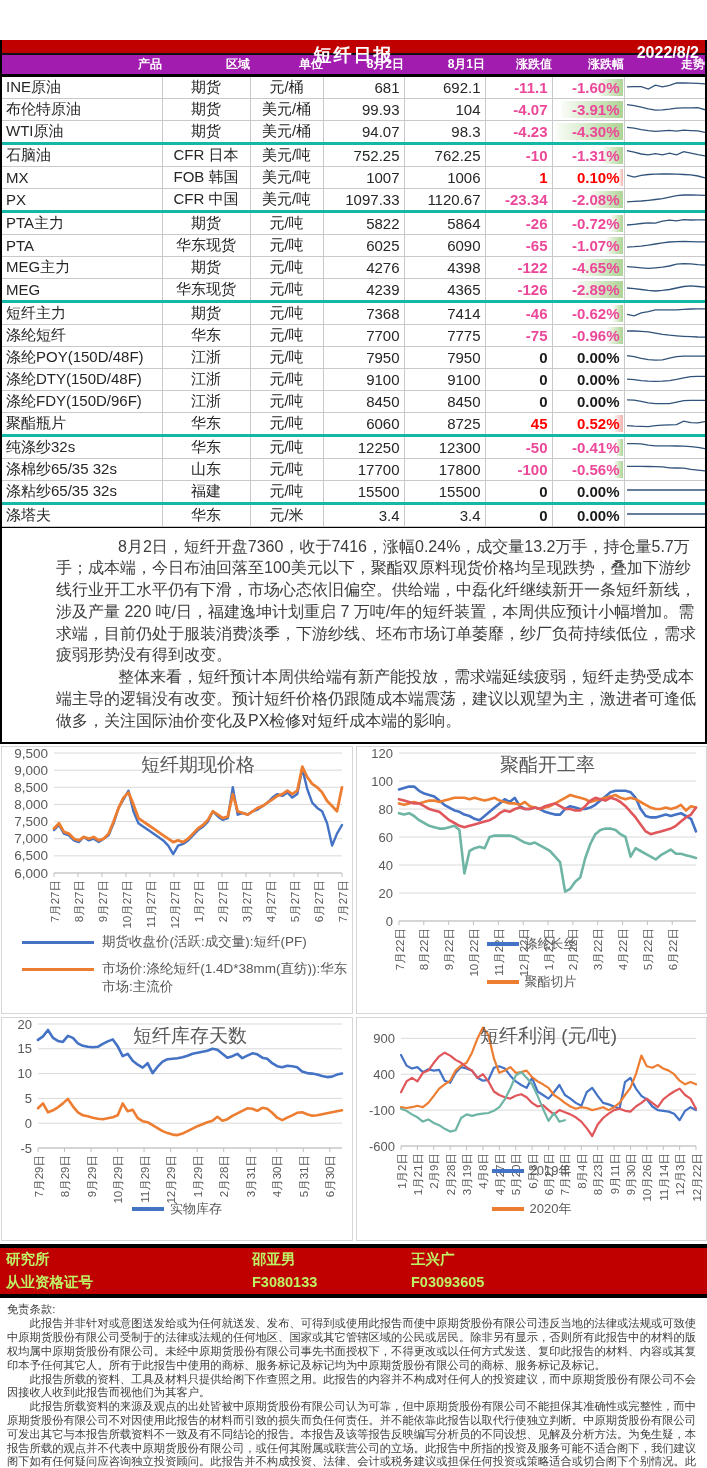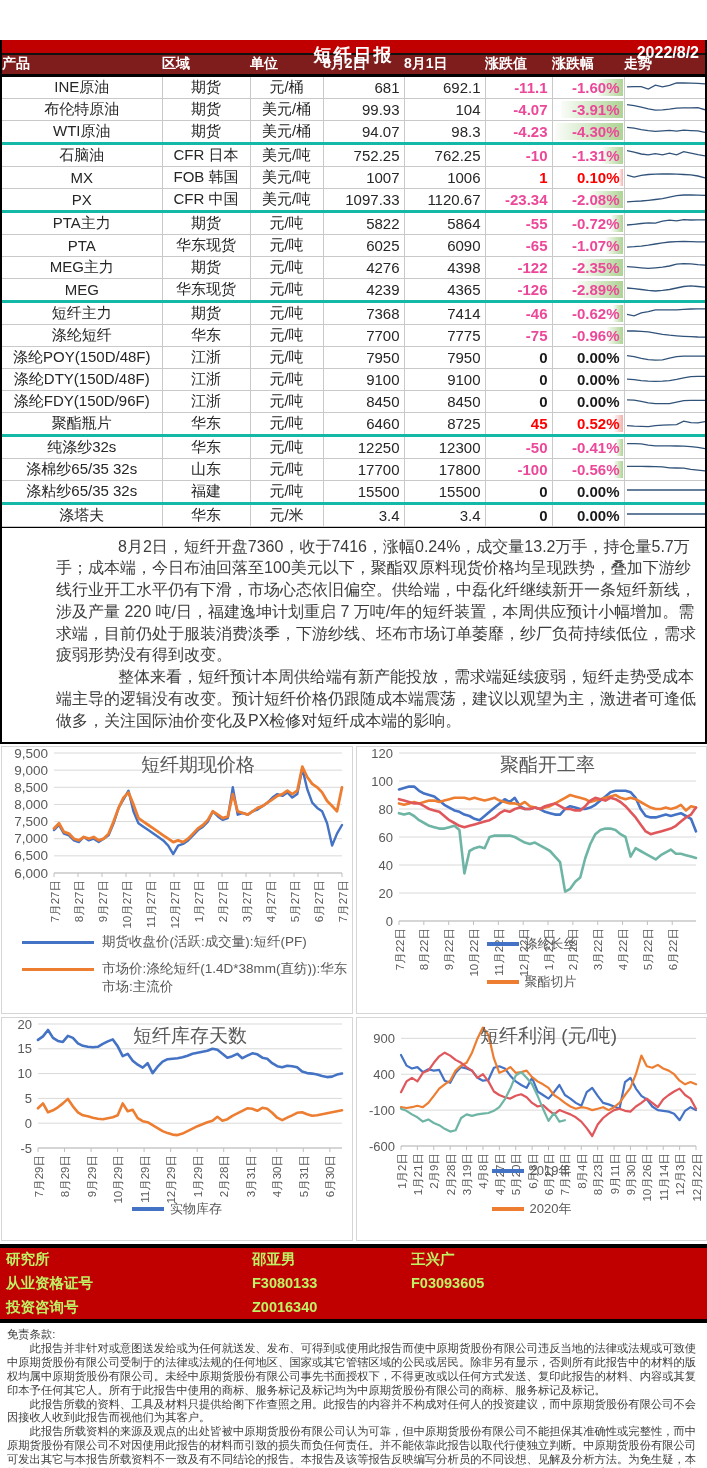--- a/index.html
+++ b/index.html
@@ -10,28 +10,28 @@
   .sheet { border-left:2px solid #000; border-right:2px solid #000; }
   .titlebar { position:relative; height:15px; background:#C00000; border-bottom:2px solid #111;margin-top:40px; }
   .titlebar .ttl { position:absolute; left:0; right:0; text-align:center; top:3px;
                    color:#fff; font-size:18px; font-weight:bold; letter-spacing:2px; }
   .titlebar .dt { position:absolute; right:6px; top:4px; color:#fff; font-size:16px; font-weight:bold; }
 
   table.data { width:100%; table-layout:fixed; border-collapse:collapse; }
   table.data col.c0{width:160px} table.data col.c1{width:88px} table.data col.c2{width:73px}
   table.data col.c3{width:81px} table.data col.c4{width:81px} table.data col.c5{width:67px}
   table.data col.c6{width:72px} table.data col.c7{width:auto}
-  table.data thead th { background:#7f1d1d; color:#fff; font-size:14px; font-weight:bold;
-       height:20px; text-align:left; border-bottom:3px solid #000; }
+  table.data thead th { background:#a21caf; color:#fff; font-size:12px; font-weight:bold;
+       height:20px; text-align:right; border-bottom:3px solid #000; }
   table.data td { height:22px; font-size:15px; color:#262626;
        border-right:1px solid #c9c9c9; border-bottom:1px solid #c9c9c9; overflow:hidden;
        white-space:nowrap; padding:0 4px; background:#fff; }
   table.data td:last-child { border-right:none; text-align:center; padding:0; }
   table.data tr.gend td { border-bottom:3px solid #14b8a6; }
-  td.t-left { text-align:center;margin-top:9px; }
+  td.t-left { text-align:left;margin-top:9px; }
   td.t-center { text-align:center; }
   td.t-right { text-align:right; padding-right:7px; }
   td.chg { font-weight:bold; }
   td.chg.neg { color:#ec4899; } td.chg.pos { color:#FF0000; } td.chg.zero { color:#1a1a1a; }
   td.pct { position:relative; font-weight:bold; border-right:1px dashed #7f7f7f; }
   td.pct .bar { position:absolute; right:1px; top:2px; bottom:2px; z-index:0; }
   td.pct .bar.neg { background:linear-gradient(to left,#aed495,rgba(174,212,149,0.06)); }
   td.pct .bar.pos { background:linear-gradient(to left,#f2b1ad,rgba(242,177,173,0.06)); }
   td.pct .v { position:relative; z-index:1; }
 
@@ -167,21 +167,21 @@
             <td><svg width="82" height="18">
                 <polyline points="2.0,12.9 9.1,12.4 16.2,12.0 23.3,11.3 30.4,10.5 37.5,9.6 44.5,8.1 51.6,6.6 58.7,6.0 65.8,6.0 72.9,6.1 80.0,6.3" fill="none" stroke="#31537a" stroke-width="1.3"></polyline>
               </svg></td>
           </tr>
           <tr>
             <td class="t-left">PTA主力</td>
             <td class="t-center">期货</td>
             <td class="t-center">元/吨</td>
             <td class="t-right">5822</td>
             <td class="t-right">5864</td>
-            <td class="t-right chg neg">-55</td>
+            <td class="t-right chg neg">-26</td>
             <td class="t-right pct chg neg"><div class="bar neg" style="width: 11.386px;"></div><span class="v">-0.72%</span></td>
             <td><svg width="82" height="18">
                 <polyline points="2.0,12.0 9.1,11.3 16.2,10.5 23.3,9.9 30.4,10.2 37.5,8.1 44.5,7.2 51.6,7.8 58.7,6.6 65.8,7.0 72.9,6.9 80.0,6.9" fill="none" stroke="#31537a" stroke-width="1.3"></polyline>
               </svg></td>
           </tr>
           <tr>
             <td class="t-left">PTA</td>
             <td class="t-center">华东现货</td>
             <td class="t-center">元/吨</td>
             <td class="t-right">6025</td>
@@ -192,21 +192,21 @@
                 <polyline points="2.0,12.1 9.1,11.7 16.2,11.1 23.3,10.2 30.4,9.0 37.5,7.8 44.5,7.0 51.6,6.6 58.7,6.3 65.8,6.6 72.9,6.8 80.0,6.8" fill="none" stroke="#31537a" stroke-width="1.3"></polyline>
               </svg></td>
           </tr>
           <tr>
             <td class="t-left">MEG主力</td>
             <td class="t-center">期货</td>
             <td class="t-center">元/吨</td>
             <td class="t-right">4276</td>
             <td class="t-right">4398</td>
             <td class="t-right chg neg">-122</td>
-            <td class="t-right pct chg neg"><div class="bar neg" style="width: 43.8047px;"></div><span class="v">-2.35%</span></td>
+            <td class="t-right pct chg neg"><div class="bar neg" style="width: 43.8047px;"></div><span class="v">-4.65%</span></td>
             <td><svg width="82" height="18">
                 <polyline points="2.0,9.6 9.1,10.2 16.2,10.8 23.3,11.3 30.4,10.8 37.5,10.2 44.5,9.0 51.6,7.2 58.7,6.6 65.8,6.9 72.9,7.6 80.0,8.1" fill="none" stroke="#31537a" stroke-width="1.3"></polyline>
               </svg></td>
           </tr>
           <tr class="gend">
             <td class="t-left">MEG</td>
             <td class="t-center">华东现货</td>
             <td class="t-center">元/吨</td>
             <td class="t-right">4239</td>
             <td class="t-right">4365</td>
@@ -273,21 +273,21 @@
             <td class="t-right chg zero">0</td>
             <td class="t-right pct chg zero"><span class="v">0.00%</span></td>
             <td><svg width="82" height="18">
                 <polyline points="2.0,8.9 9.1,9.2 16.2,10.4 23.3,11.9 30.4,12.6 37.5,12.6 44.5,12.6 51.6,11.1 58.7,9.6 65.8,9.3 72.9,9.3 80.0,9.3" fill="none" stroke="#31537a" stroke-width="1.3"></polyline>
               </svg></td>
           </tr>
           <tr class="gend">
             <td class="t-left">聚酯瓶片</td>
             <td class="t-center">华东</td>
             <td class="t-center">元/吨</td>
-            <td class="t-right">6460</td>
+            <td class="t-right">6060</td>
             <td class="t-right">8725</td>
             <td class="t-right chg pos">45</td>
             <td class="t-right pct chg pos"><div class="bar pos" style="width: 8.22326px;"></div><span class="v">0.52%</span></td>
             <td><svg width="82" height="18">
                 <polyline points="2.0,12.6 9.1,13.1 16.2,13.4 23.3,13.6 30.4,12.6 37.5,12.1 44.5,11.9 51.6,11.6 58.7,8.1 65.8,9.6 72.9,9.9 80.0,8.6" fill="none" stroke="#31537a" stroke-width="1.3"></polyline>
               </svg></td>
           </tr>
           <tr>
             <td class="t-left">纯涤纱32s</td>
             <td class="t-center">华东</td>
@@ -569,25 +569,20 @@
         <tr>
           <td>研究所</td>
           <td>邵亚男</td>
           <td>王兴广</td>
         </tr>
         <tr>
           <td>从业资格证号</td>
           <td>F3080133</td>
           <td>F03093605</td>
         </tr>
-        <tr>
-          <td>投资咨询号</td>
-          <td>Z0016340</td>
-          <td></td>
-        </tr>
       </tbody>
   </table>
 
   <div class="disc">
     <div class="lbl">免责条款:</div>
     <div id="discparas">
         <p>此报告并非针对或意图送发给或为任何就送发、发布、可得到或使用此报告而使中原期货股份有限公司违反当地的法律或法规或可致使中原期货股份有限公司受制于的法律或法规的任何地区、国家或其它管辖区域的公民或居民。除非另有显示，否则所有此报告中的材料的版权均属中原期货股份有限公司。未经中原期货股份有限公司事先书面授权下，不得更改或以任何方式发送、复印此报告的材料、内容或其复印本予任何其它人。所有于此报告中使用的商标、服务标记及标记均为中原期货股份有限公司的商标、服务标记及标记。</p>
         <p>此报告所载的资料、工具及材料只提供给阁下作查照之用。此报告的内容并不构成对任何人的投资建议，而中原期货股份有限公司不会因接收人收到此报告而视他们为其客户。</p>
         <p>此报告所载资料的来源及观点的出处皆被中原期货股份有限公司认为可靠，但中原期货股份有限公司不能担保其准确性或完整性，而中原期货股份有限公司不对因使用此报告的材料而引致的损失而负任何责任。并不能依靠此报告以取代行使独立判断。中原期货股份有限公司可发出其它与本报告所载资料不一致及有不同结论的报告。本报告及该等报告反映编写分析员的不同设想、见解及分析方法。为免生疑，本报告所载的观点并不代表中原期货股份有限公司，或任何其附属或联营公司的立场。此报告中所指的投资及服务可能不适合阁下，我们建议阁下如有任何疑问应咨询独立投资顾问。此报告并不构成投资、法律、会计或税务建议或担保任何投资或策略适合或切合阁下个别情况。此报告并不构成给予阁下私人咨询建议。</p>
       </div>

